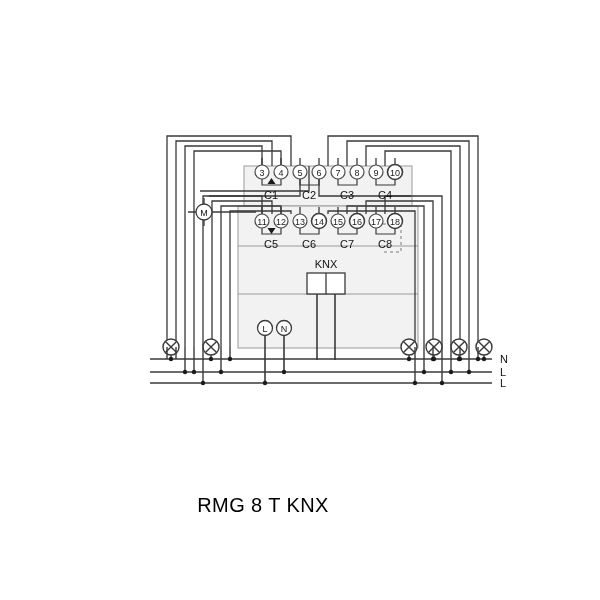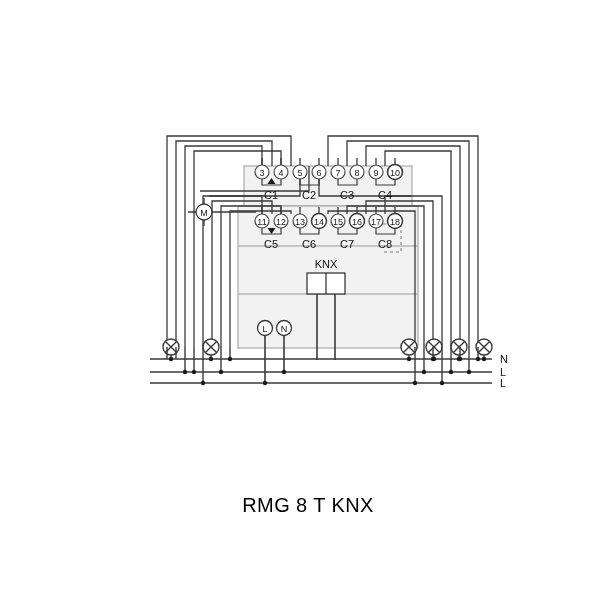--- a/index.html
+++ b/index.html
@@ -21,29 +21,28 @@
   }
   #diagram {
     position: absolute;
     left: 0;
     top: 0;
     width: 600px;
     height: 600px;
   }
   .caption {
     position: absolute;
-    left: 8px;
+    left: 0;
     top: 494px;
     width: 526px;
     text-align: center;
     font-size: 20px;
     letter-spacing: 0.4px;
     color: #000000;
     font-family: "Liberation Sans", sans-serif;
-    padding-left: 37px;
   }
   svg text {
     font-family: "Liberation Sans", sans-serif;
     fill: #1a1a1a;
   }
   .term-num { font-size: 9px; text-anchor: middle; }
   .chan-lbl { font-size: 11px; text-anchor: middle; fill: #111111; }
   .bus-lbl  { font-size: 11px; text-anchor: start; fill: #111111; }
   .knx-lbl  { font-size: 11px; text-anchor: middle; fill: #111111; }
   .sym-lbl  { font-size: 9px;  text-anchor: middle; fill: #111111; }

